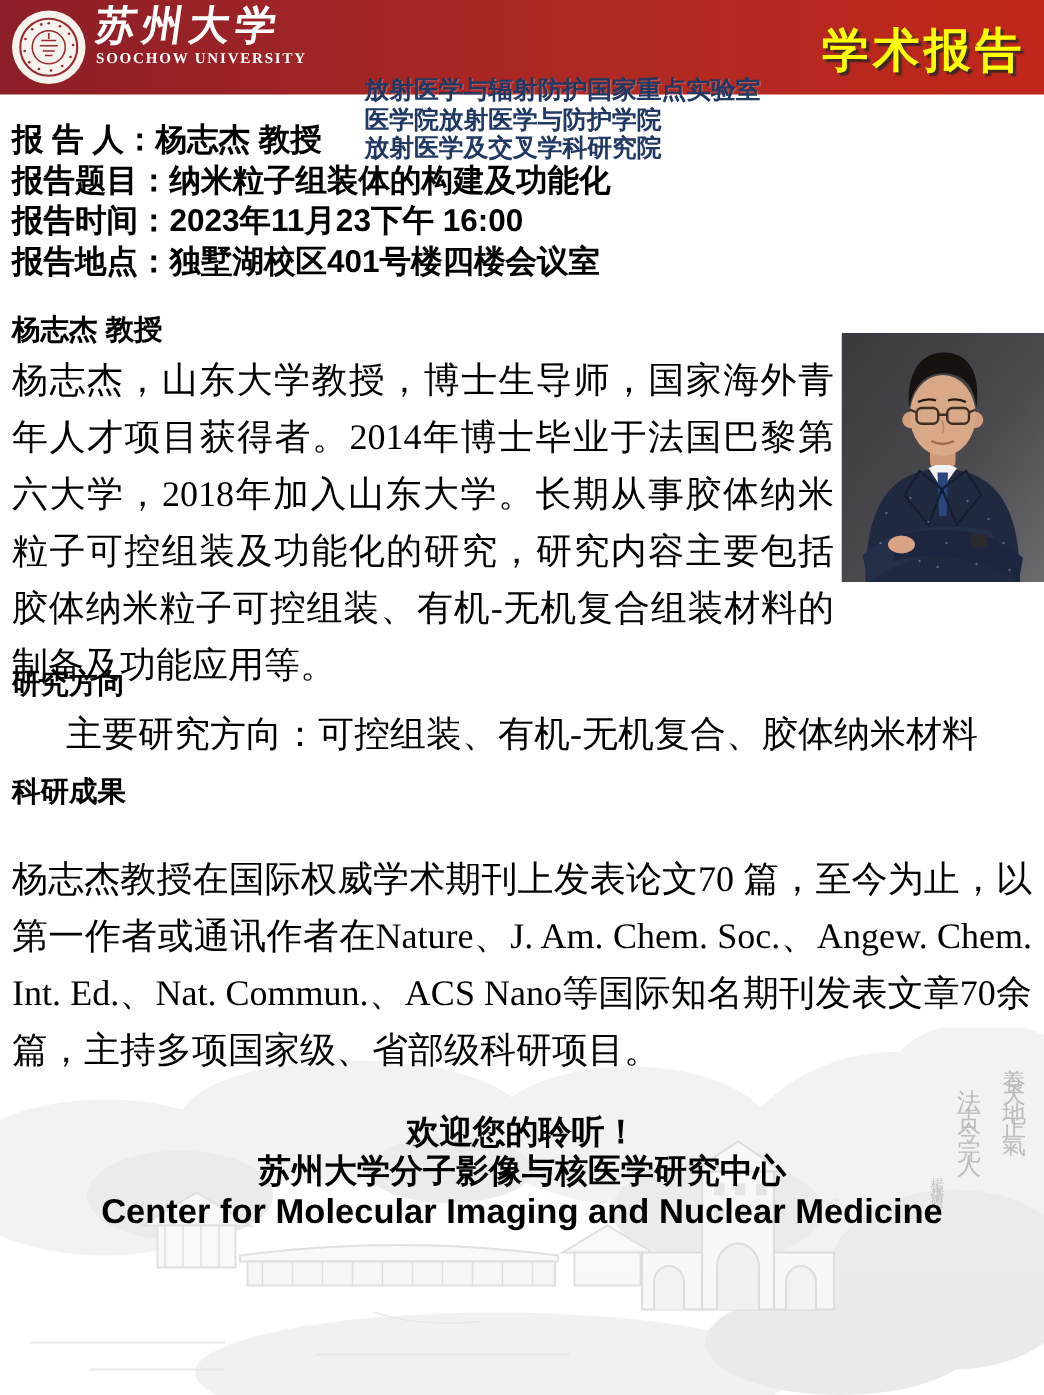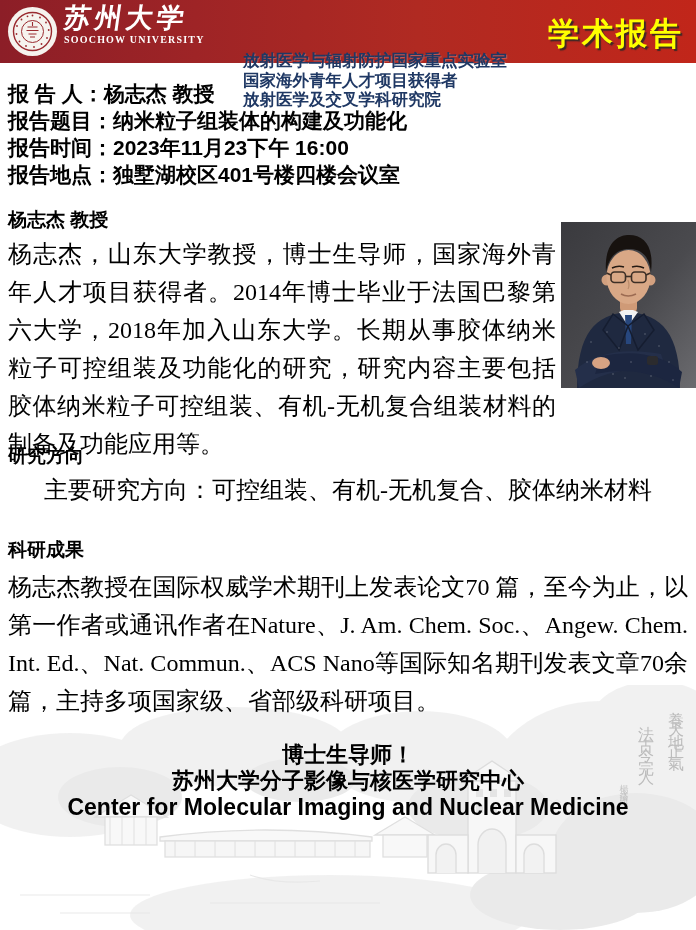--- a/index.html
+++ b/index.html
@@ -20,21 +20,21 @@
   .banner-title{position:absolute;right:12px;top:13px;color:#ffff00;font-size:31px;font-weight:bold;
                 letter-spacing:3px;text-shadow:2px 2px 1px rgba(40,40,40,0.85);}
 
   
   .content{position:absolute;inset:0;z-index:2;}
   .details{position:absolute;top:80px;left:8px;right:8px;font-size:21px;font-weight:bold;line-height:27px;}
   .details div{white-space:nowrap;}
   .sec-heading{position:absolute;left:8px;font-size:19px;font-weight:bold;}
   .h-speaker{top:188px;}
   .h-research{top:424px;}
-  .h-achieve{top:518px;}
+  .h-achieve{top:496px;}
 
   .serif-text{font-family:"Liberation Serif","DejaVu Serif",serif;font-size:24px;line-height:38px;
               text-align:justify;}
   .bio{position:absolute;top:211px;left:8px;width:548px;}
   .photo{position:absolute;top:222px;left:561px;width:135px;height:166px;}
   .research-text{position:absolute;top:447px;left:8px;right:8px;text-align:center;}
   .achieve-text{position:absolute;top:544px;left:8px;right:8px;}
 
   .footer{position:absolute;top:742px;left:0;width:696px;text-align:center;
           font-size:22px;font-weight:bold;line-height:26px;}
@@ -79,21 +79,21 @@
           <circle cx="20.5" cy="10.3" r="0.9"></circle>
         </g>
       </svg>
     </span>
     <span class="univ-block">
       <span class="univ-cn">苏州大学</span>
       <span class="univ-en">SOOCHOW UNIVERSITY</span>
     </span>
     <span class="org-block">
       <div>放射医学与辐射防护国家重点实验室</div>
-      <div>国家海外青年人才项目获得者</div>
+      <div>医学院放射医学与防护学院</div>
       <div>放射医学及交叉学科研究院</div>
     </span>
     <span class="banner-title">学术报告</span>
   </header>
 
   <div class="watermark">
     <svg width="696" height="245" viewBox="0 0 696 245">
       <g opacity="0.55">
         <g fill="#e7e7e7">
           <ellipse cx="70" cy="100" rx="105" ry="52"></ellipse>
@@ -224,19 +224,19 @@
       </svg>
     </span>
 
     <h3 class="sec-heading h-research">研究方向</h3>
     <p class="serif-text research-text">主要研究方向：可控组装、有机-无机复合、胶体纳米材料</p>
 
     <h3 class="sec-heading h-achieve">科研成果</h3>
     <p class="serif-text achieve-text">杨志杰教授在国际权威学术期刊上发表论文70 篇，至今为止，以第一作者或通讯作者在Nature、J. Am. Chem. Soc.、Angew. Chem. Int. Ed.、Nat. Commun.、ACS Nano等国际知名期刊发表文章70余篇，主持多项国家级、省部级科研项目。</p>
 
     <section class="footer">
-      <div>博士生导师！</div>
+      <div>欢迎您的聆听！</div>
       <div>苏州大学分子影像与核医学研究中心</div>
       <div class="footer-en">Center for Molecular Imaging and Nuclear Medicine</div>
     </section>
 
   </main>
 </div>
 
 </body></html>

